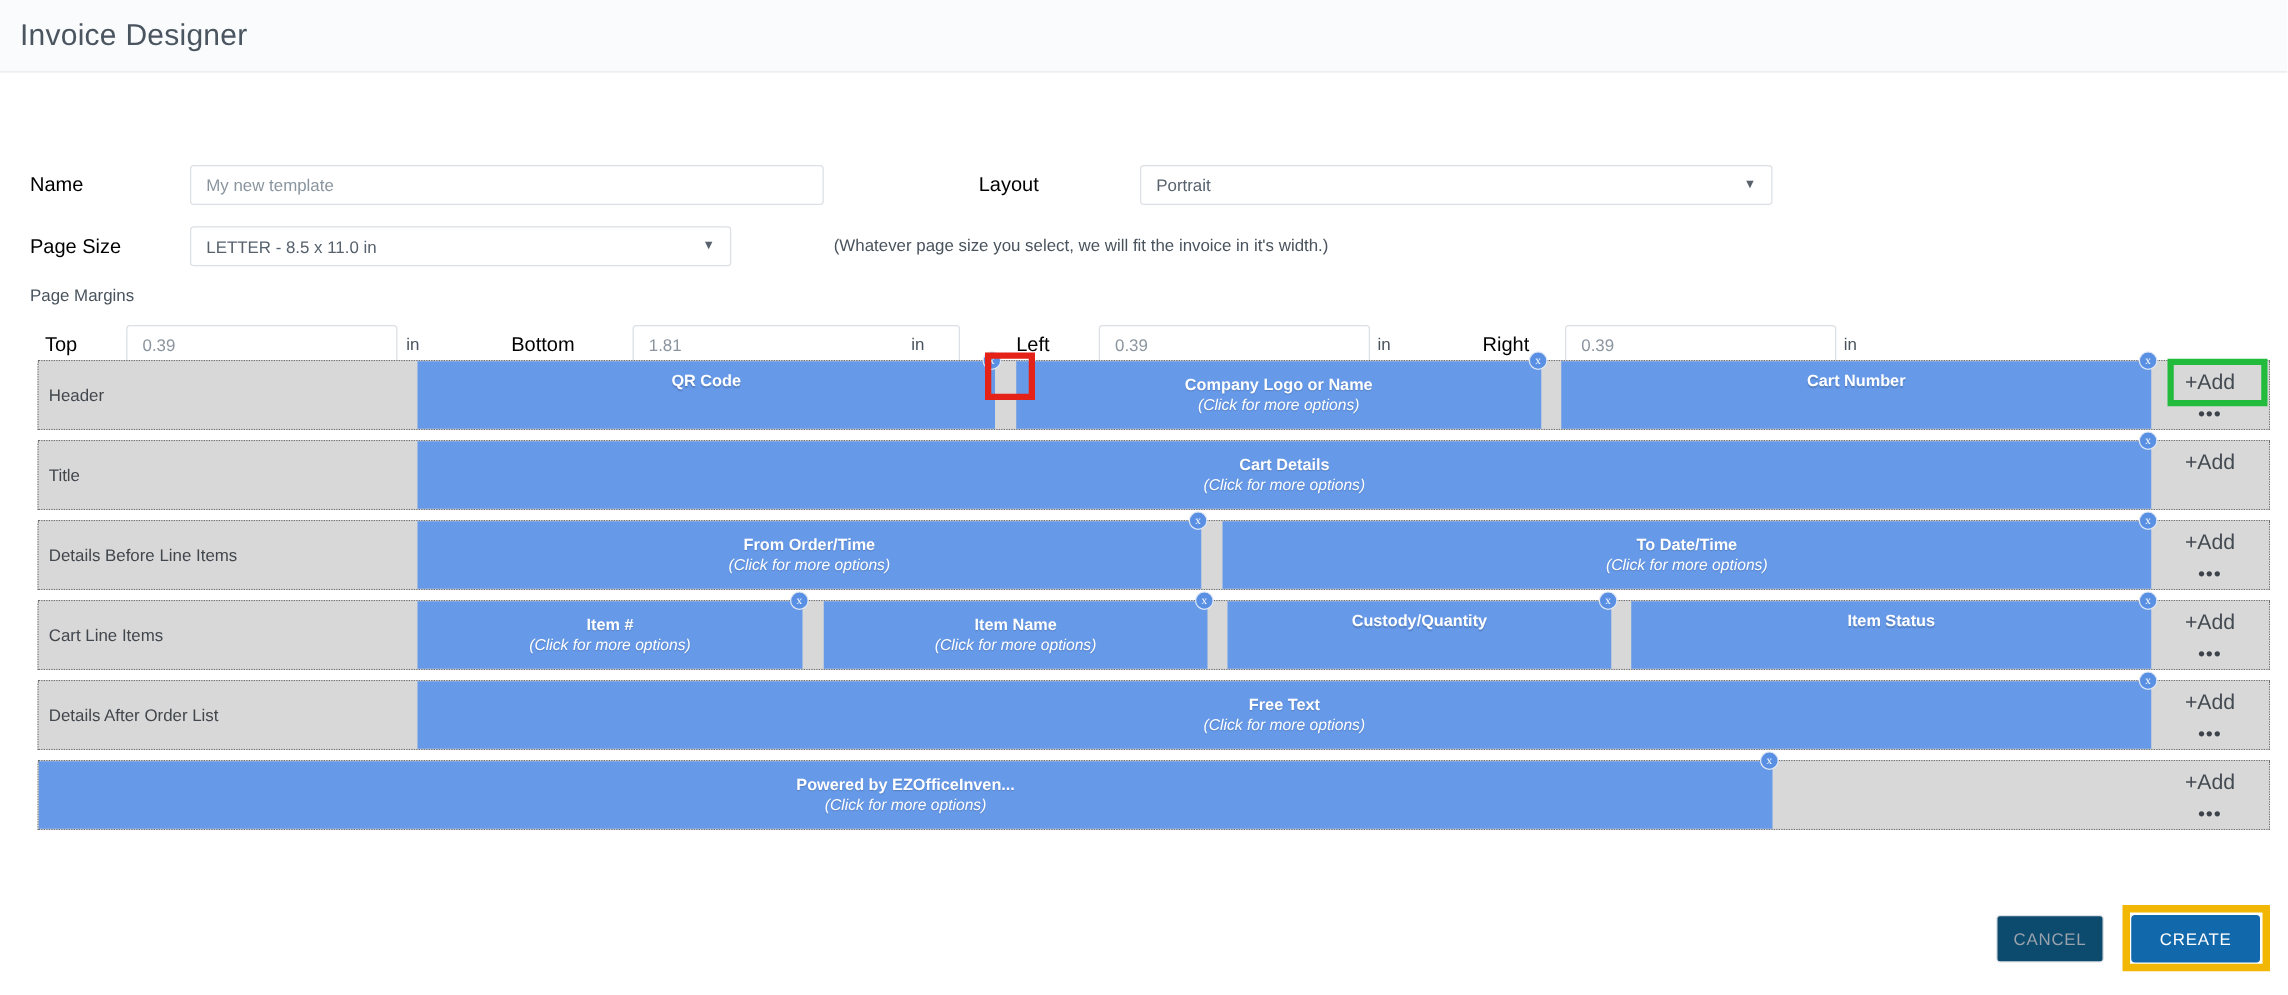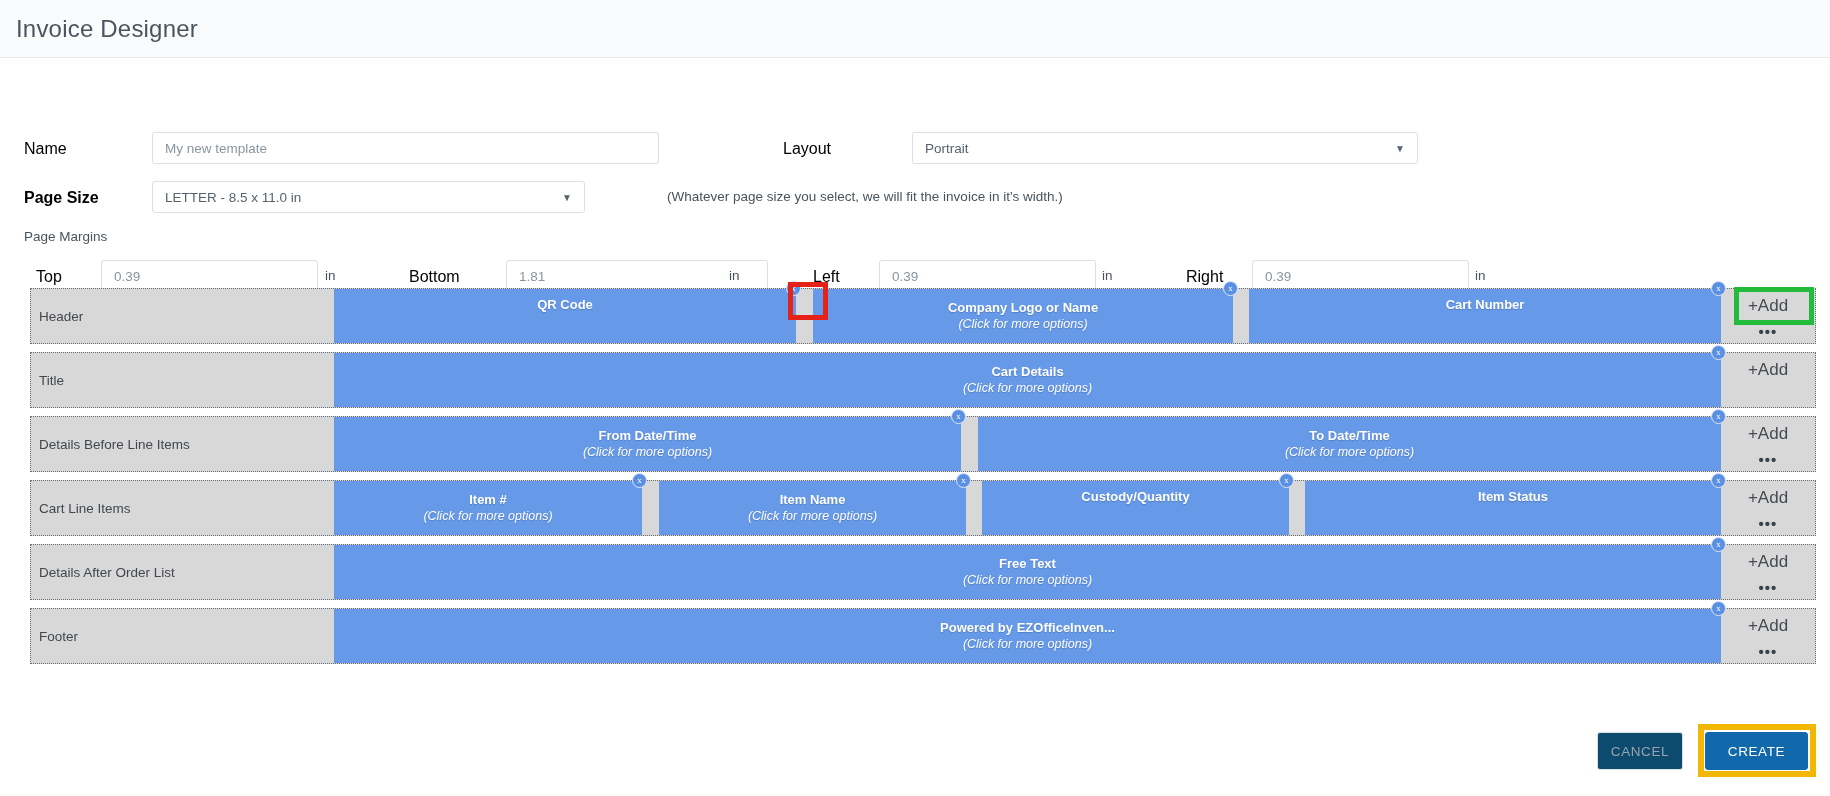--- a/index.html
+++ b/index.html
@@ -197,21 +197,21 @@
   <div class="abs textinput" style="left:152px; top:74px; width:507px;">
     <span class="val">My new template</span>
   </div>
 
   <div class="abs" style="left:783px; top:82px;">Layout</div>
   <div class="abs selectbox" style="left:912px; top:74px; width:506px;">
     <span class="selval">Portrait</span>
     <span class="caret">▼</span>
   </div>
 
-  <div class="abs" style="left:24px; top:131px;font-weight:bold;">Page Size</div>
+  <div class="abs" style="left:24px; top:131px;">Page Size</div>
   <div class="abs selectbox" style="left:152px; top:123px; width:433px;text-align:right;">
     <span class="selval">LETTER - 8.5 x 11.0 in</span>
     <span class="caret">▼</span>
   </div>
   <div class="abs hint" style="left:667px; top:131px;">(Whatever page size you select, we will fit the invoice in it's width.)</div>
 
   <div class="abs sec-label" style="left:24px; top:171px;">Page Margins</div>
 
   <div class="abs" style="left:36px; top:210px;">Top</div>
   <div class="abs textinput" style="left:101px; top:202px; width:217px;">
@@ -275,21 +275,21 @@
       </div>
     </div>
     <div class="drow" style="left: 30px; top: 416px; width: 1786px; height: 56px;">
       <div class="drow-label">Details Before Line Items</div>
       <div class="drow-blocks">
         <div class="addcol">
           <div class="addlbl">+Add</div>
           <div class="dots">•••</div>
         </div>
         <div class="block" style="left: 0px; width: 627px;">
-          <div class="btitle">From Date/Time</div>
+          <div class="btitle">From Order/Time</div>
           <div class="bsub">(Click for more options)</div>
         </div>
         <div class="xbtn" style="left: 617px; top: -8px;">x</div>
         <div class="block" style="left: 644px; width: 743px;">
           <div class="btitle">To Date/Time</div>
           <div class="bsub">(Click for more options)</div>
         </div>
         <div class="xbtn" style="left: 1377px; top: -8px;">x</div>
       </div>
     </div>
@@ -328,21 +328,20 @@
           <div class="dots">•••</div>
         </div>
         <div class="block" style="left: 0px; width: 1387px;">
           <div class="btitle">Free Text</div>
           <div class="bsub">(Click for more options)</div>
         </div>
         <div class="xbtn" style="left: 1377px; top: -8px;">x</div>
       </div>
     </div>
     <div class="drow" style="left: 30px; top: 608px; width: 1786px; height: 56px;">
-      <div class="drow-label">Footer</div>
       <div class="drow-blocks">
         <div class="addcol">
           <div class="addlbl">+Add</div>
           <div class="dots">•••</div>
         </div>
         <div class="block" style="left: 0px; width: 1387px;">
           <div class="btitle">Powered by EZOfficeInven...</div>
           <div class="bsub">(Click for more options)</div>
         </div>
         <div class="xbtn" style="left: 1377px; top: -8px;">x</div>

